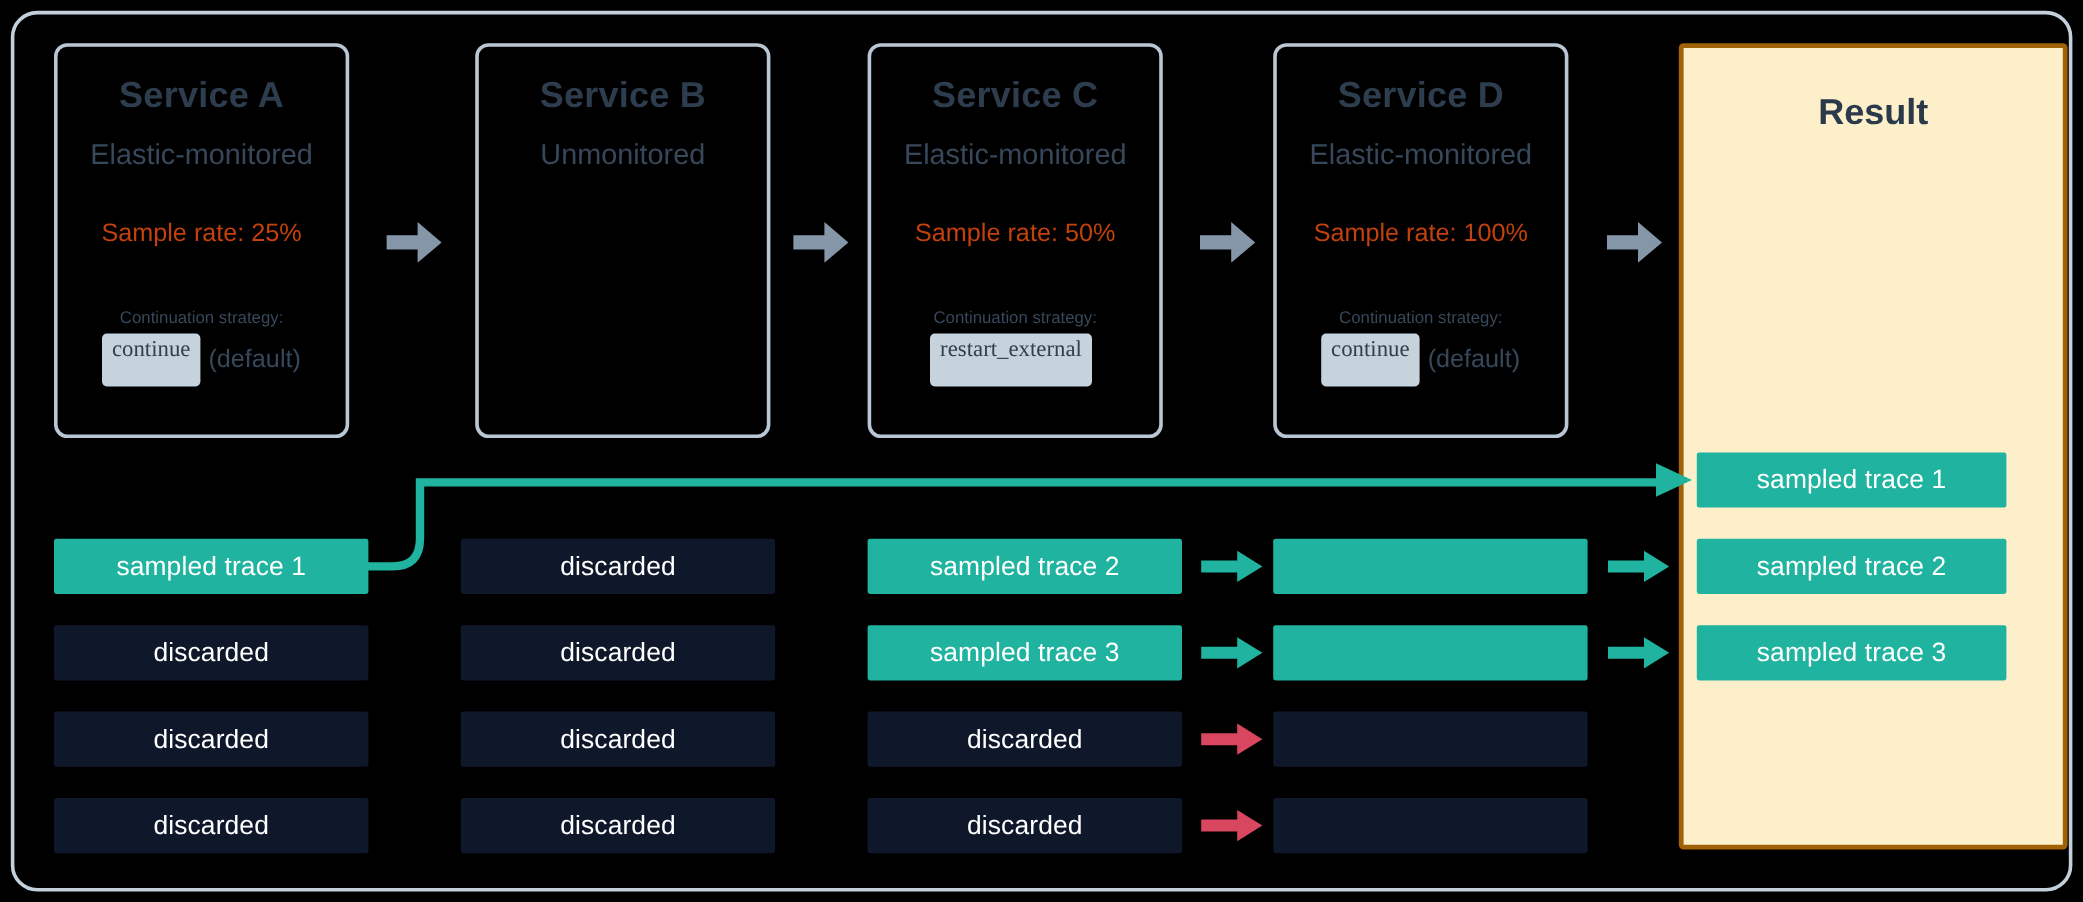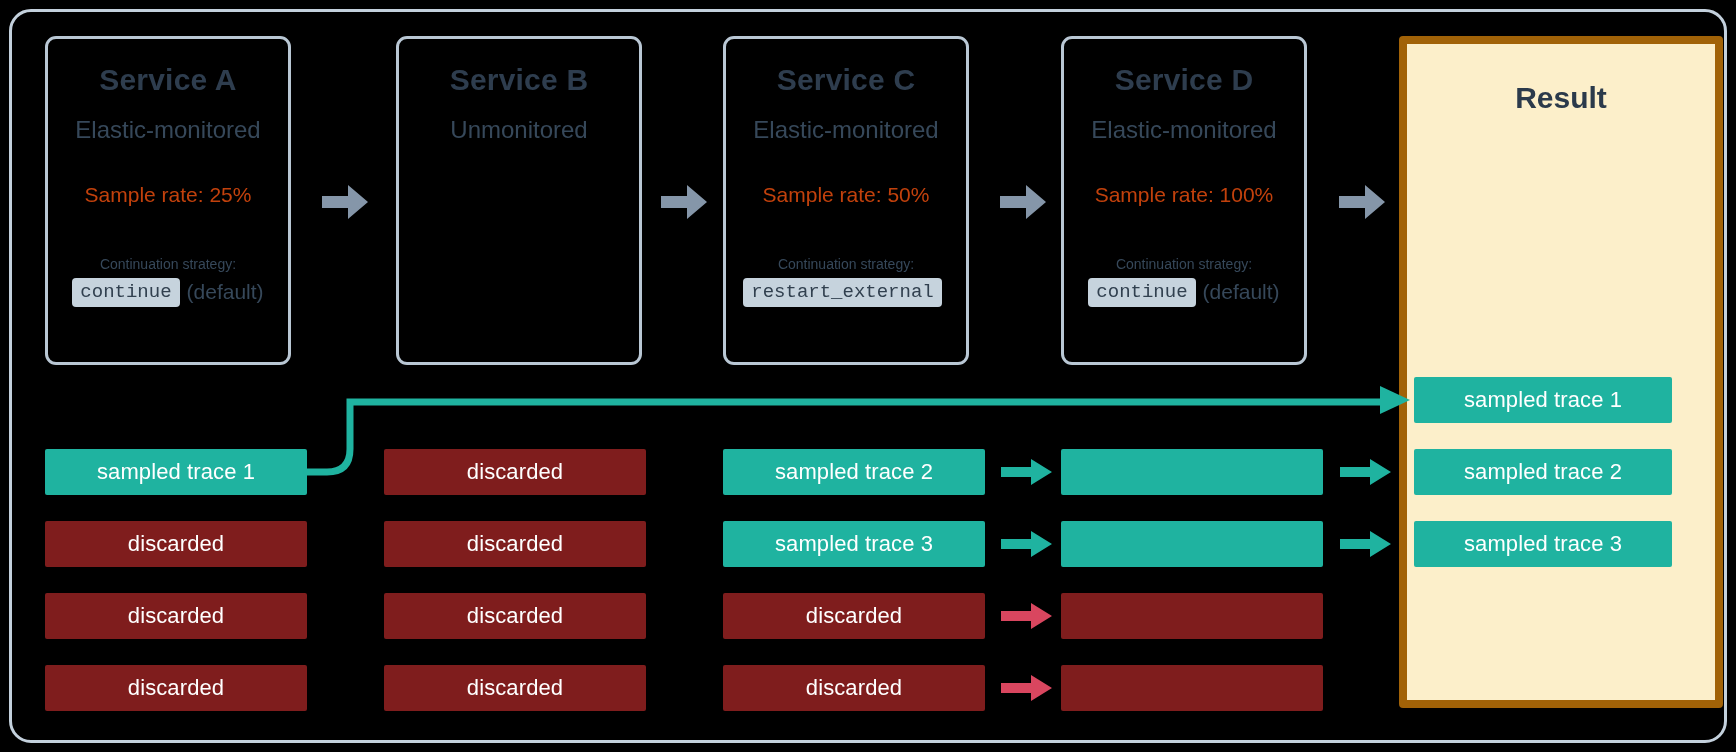--- a/index.html
+++ b/index.html
@@ -73,41 +73,41 @@
     margin-top: 4px;
     display: flex;
     align-items: center;
     justify-content: center;
     gap: 7px;
     flex-wrap: nowrap;
   }
   .code-chip {
     background: #c6d3dd;
     color: #31404f;
-    font-family: Liberation Mono, monospace;
+    font-family: Liberation Serif, serif;
     font-size: 19px;
-    padding: 3px 8px 4px;
+    padding: 3px 8px 19px;
     border-radius: 4px;
     white-space: nowrap;
   }
   .default-note {
     font-size: 21px;
     color: #36485a;
     white-space: nowrap;
   }
 
   
   #result-panel {
     position: absolute;
     left: 1399px;
     top: 36px;
     width: 324px;
     height: 672px;
     background: #fcefca;
-    border: 8px solid #a16207;
+    border: 4px solid #a16207;
     border-radius: 4px;
   }
   #result-title {
     position: absolute;
     top: 37px;
     left: 0;
     width: 100%;
     text-align: center;
     font-size: 30px;
     font-weight: bold;
@@ -127,21 +127,21 @@
     height: 46px;
     border-radius: 2px;
     display: flex;
     align-items: center;
     justify-content: center;
     color: #ffffff;
     font-size: 22px;
     letter-spacing: .1px;
   }
   .trace.sampled { background: #1fb3a0; }
-  .trace.discarded { background: #7f1d1d; }
+  .trace.discarded { background: #0f172a; }
   .trace.res { width: 258px; }
 
   
   #wires {
     position: absolute;
     left: 0; top: 0;
     width: 1736px; height: 752px;
     pointer-events: none;
   }
 </style>

